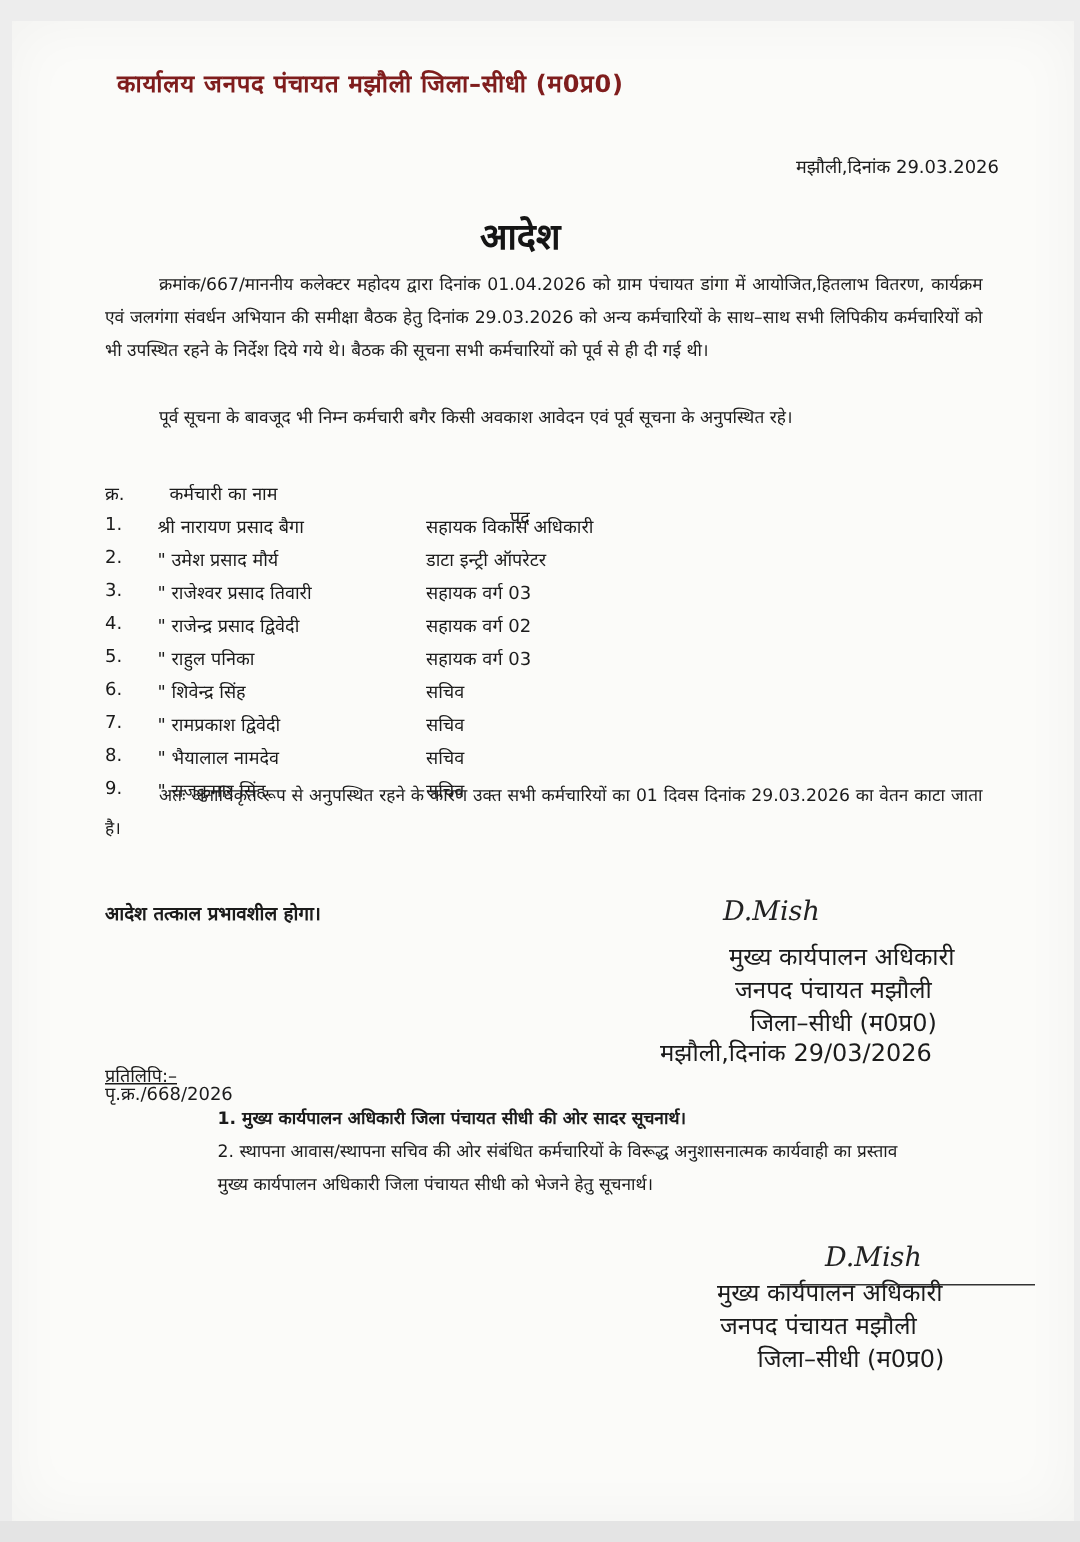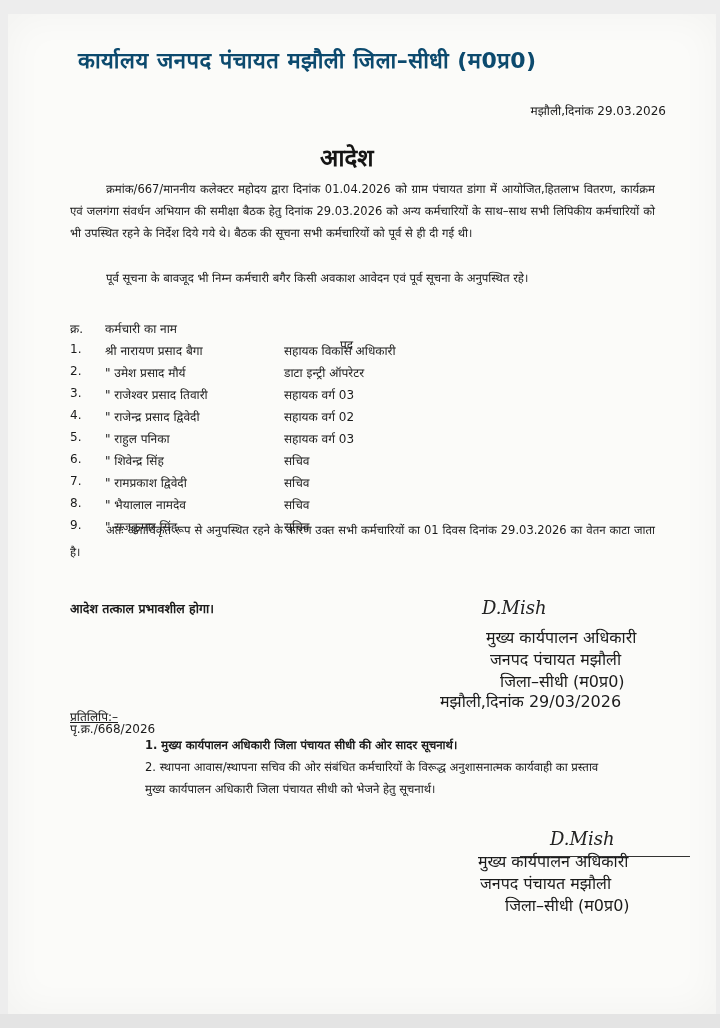--- a/index.html
+++ b/index.html
@@ -9,21 +9,21 @@
     font-family:"DejaVu Sans", sans-serif;
     color:#1b1b1b;
     position:relative;
   }
   .page {
     position:absolute; left:8px; top:14px; width:708px; height:1000px;
     background:#fbfbf9;
     box-shadow: inset 0 0 40px rgba(0,0,0,0.04);
   }
   .abs { position:absolute; white-space:nowrap; }
-  .header { left:78px; top:44px; font-size:22px; font-weight:bold; letter-spacing:0.5px; color:#0c4a6e; }
+  .header { left:78px; top:44px; font-size:16px; font-weight:bold; letter-spacing:0.5px; color:#7f1d1d; }
   .place-date { right:54px; top:102px; font-size:12px; }
   .title { left:320px; top:140px; font-size:24px; font-weight:bold; color:#151515; }
   .para { left:70px; width:585px; font-size:11.5px; line-height:22px; white-space:normal; text-align:justify; }
   .p1 { top:178px; }
   .p2 { top:267px; }
   .list-head { top:318px; font-size:12px; }
   .row { font-size:12px; }
   .col-sno { left:70px; }
   .col-name { left:105px; }
   .col-post { left:284px; }
@@ -44,21 +44,21 @@
 
 <div class="abs header">कार्यालय जनपद पंचायत मझौली जिला–सीधी (म0प्र0)</div>
 <div class="abs place-date">मझौली,दिनांक 29.03.2026</div>
 <div class="abs title">आदेश</div>
 
 <div class="abs para p1" style="text-indent:36px;">क्रमांक/667/माननीय कलेक्टर महोदय द्वारा दिनांक 01.04.2026 को ग्राम पंचायत डांगा में आयोजित,हितलाभ वितरण, कार्यक्रम एवं जलगंगा संवर्धन अभियान की समीक्षा बैठक हेतु दिनांक 29.03.2026 को अन्य कर्मचारियों के साथ–साथ सभी लिपिकीय कर्मचारियों को भी उपस्थित रहने के निर्देश दिये गये थे। बैठक की सूचना सभी कर्मचारियों को पूर्व से ही दी गई थी।</div>
 <div class="abs para p2" style="text-indent:36px;">पूर्व सूचना के बावजूद भी निम्न कर्मचारी बगैर किसी अवकाश आवेदन एवं पूर्व सूचना के अनुपस्थित रहे।</div>
 
 <div>
   <div class="abs list-head col-sno" style="top:320px;">क्र.</div>
-  <div class="abs list-head col-name" style="top:320px;">कर्मचारी का नाम</div>
+  <div class="abs list-head col-name" style="top:320px;margin-left:8px;">कर्मचारी का नाम</div>
   <div class="abs list-head" style="top:320px; left:340px;margin-top:16px;">पद</div>
 
   <div>
     <div class="abs row col-sno" style="top:342px;">1.</div>
     <div class="abs row col-name" style="top:342px;">श्री नारायण प्रसाद बैगा</div>
     <div class="abs row col-post" style="top:342px;">सहायक विकास अधिकारी</div>
   </div>
   <div>
     <div class="abs row col-sno" style="top:364px;">2.</div>
     <div class="abs row col-name" style="top:364px;">"  उमेश प्रसाद मौर्य</div>

